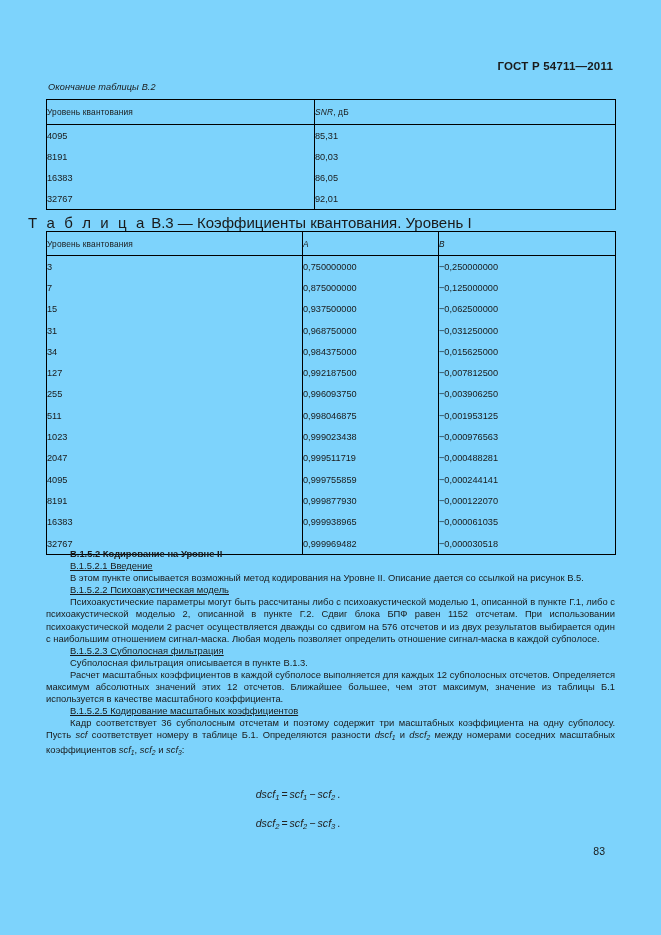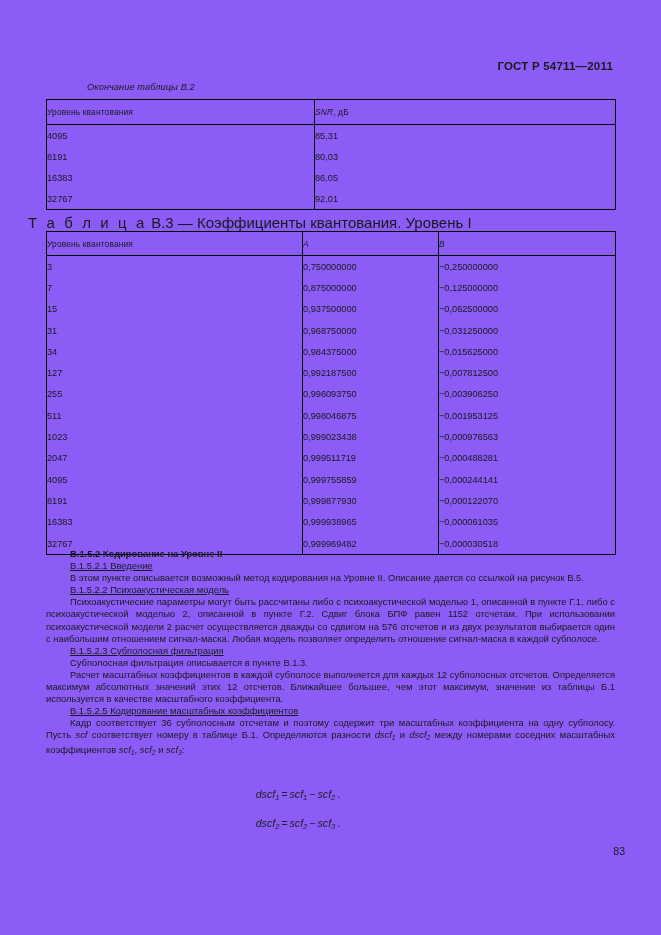--- a/index.html
+++ b/index.html
@@ -11,21 +11,21 @@
     width: 661px;
     height: 935px;
     position: relative;
     font-family: "Liberation Sans", sans-serif;
     color: #1a1a1a;
     overflow: hidden;
   }
   .page {
     position: absolute;
     inset: 0;
-    background: #8b5cf6;
+    background: #7dd3fc;
   }
 
   
   .doc-header {
     position: absolute;
     top: 60px;
     right: 48px;
     font-size: 11.5px;
     font-weight: bold;
     letter-spacing: 0.2px;
@@ -33,21 +33,20 @@
   }
 
   
   .caption-cont {
     position: absolute;
     left: 48px;
     top: 82px;
     font-size: 9.2px;
     font-style: italic;
     letter-spacing: 0.1px;
-    margin-left: 39px;
   }
   .caption-tbl {
     position: absolute;
     left: 28px;
     top: 214px;
     font-size: 15px;
     white-space: nowrap;
   }
   .caption-tbl .spaced {
     letter-spacing: 2.6px;
@@ -182,21 +181,21 @@
   #formula-1 { top: 788px; }
   #formula-2 { top: 817px; }
   .formula .op {
     font-style: normal;
     padding: 0 2px;
   }
 
   
   .page-number {
     position: absolute;
-    right: 36px;
+    right: 56px;
     top: 845px;
     font-size: 10.5px;
   }
 </style>
 </head>
 <body>
 
 <div class="page">
 
   <div class="doc-header">ГОСТ Р 54711—2011</div>

